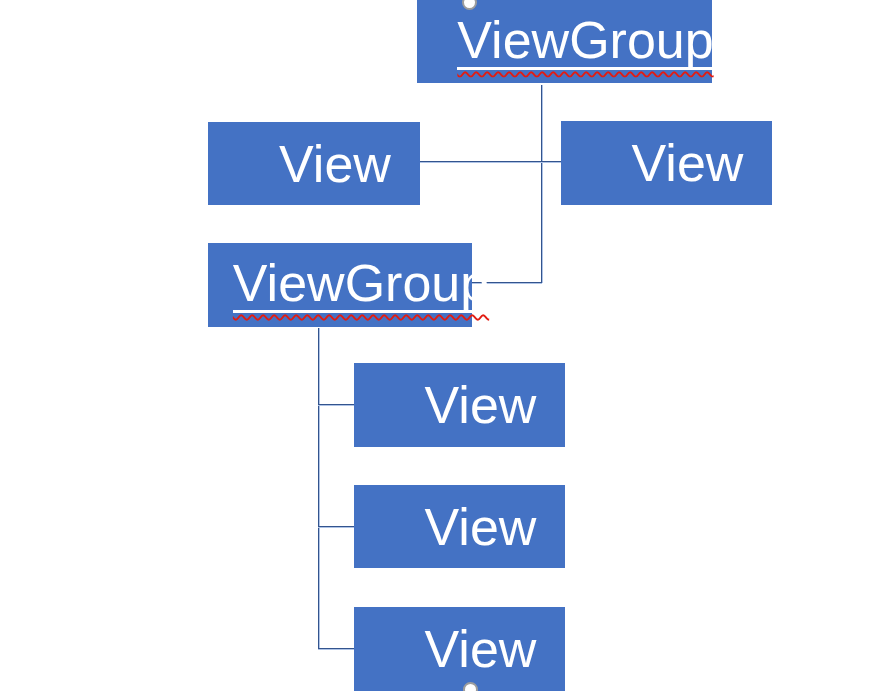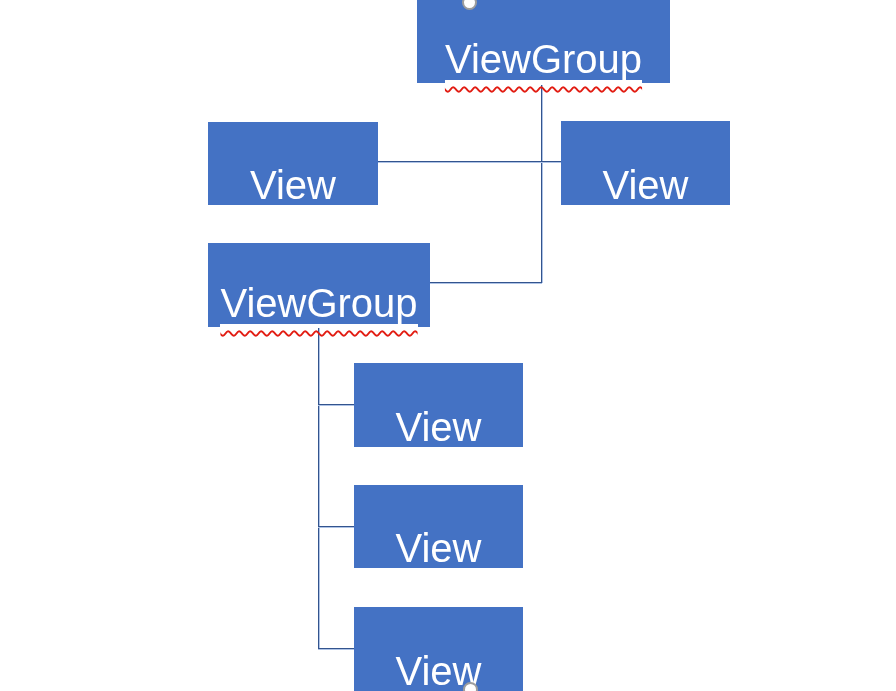--- a/index.html
+++ b/index.html
@@ -11,25 +11,26 @@
     background: var(--background, #fff);
     font-family: "Liberation Sans", sans-serif;
   }
 
   
   .node {
     position: absolute;
     background: var(--node-fill, #4472c4);
     color: var(--node-text, #ffffff);
     display: flex;
-    align-items: flex-end;
+    align-items: center;
     justify-content: center;
-    font-size: 40px;
+    font-size: 52px;
     line-height: 1;
     white-space: nowrap;
+    padding-left: 42px;
   }
   .node-root   { left: 417px; top:   0px; width: 253px; height: 83px; }
   .node-vleft  { left: 208px; top: 122px; width: 170px; height: 83px; }
   .node-vright { left: 561px; top: 121px; width: 169px; height: 84px; }
   .node-child  { left: 208px; top: 243px; width: 222px; height: 84px; }
   .node-g1     { left: 354px; top: 363px; width: 169px; height: 84px; }
   .node-g2     { left: 354px; top: 485px; width: 169px; height: 83px; }
   .node-g3     { left: 354px; top: 607px; width: 169px; height: 84px; }
 
   .lbl { display: inline-block; }

